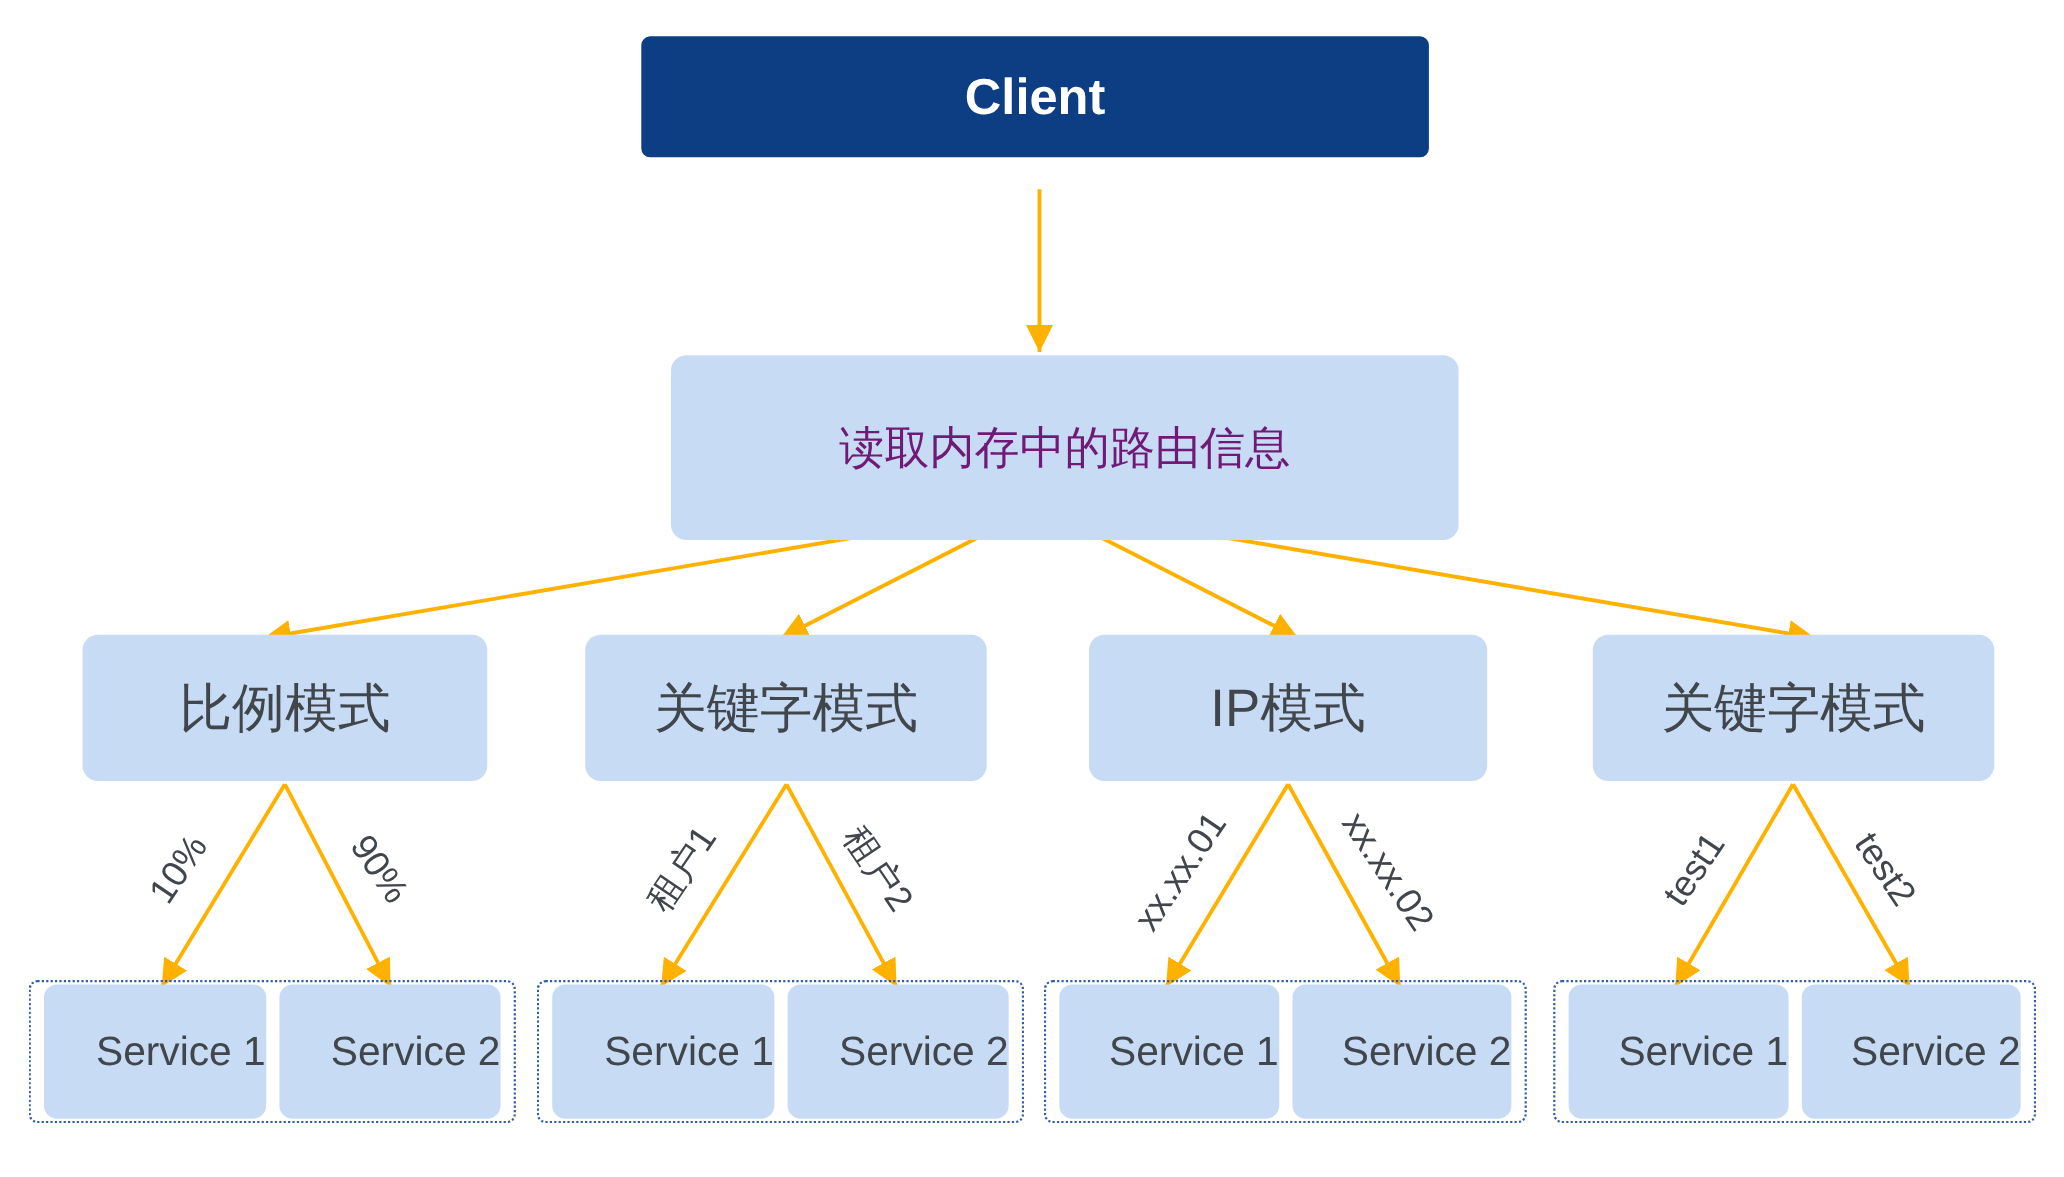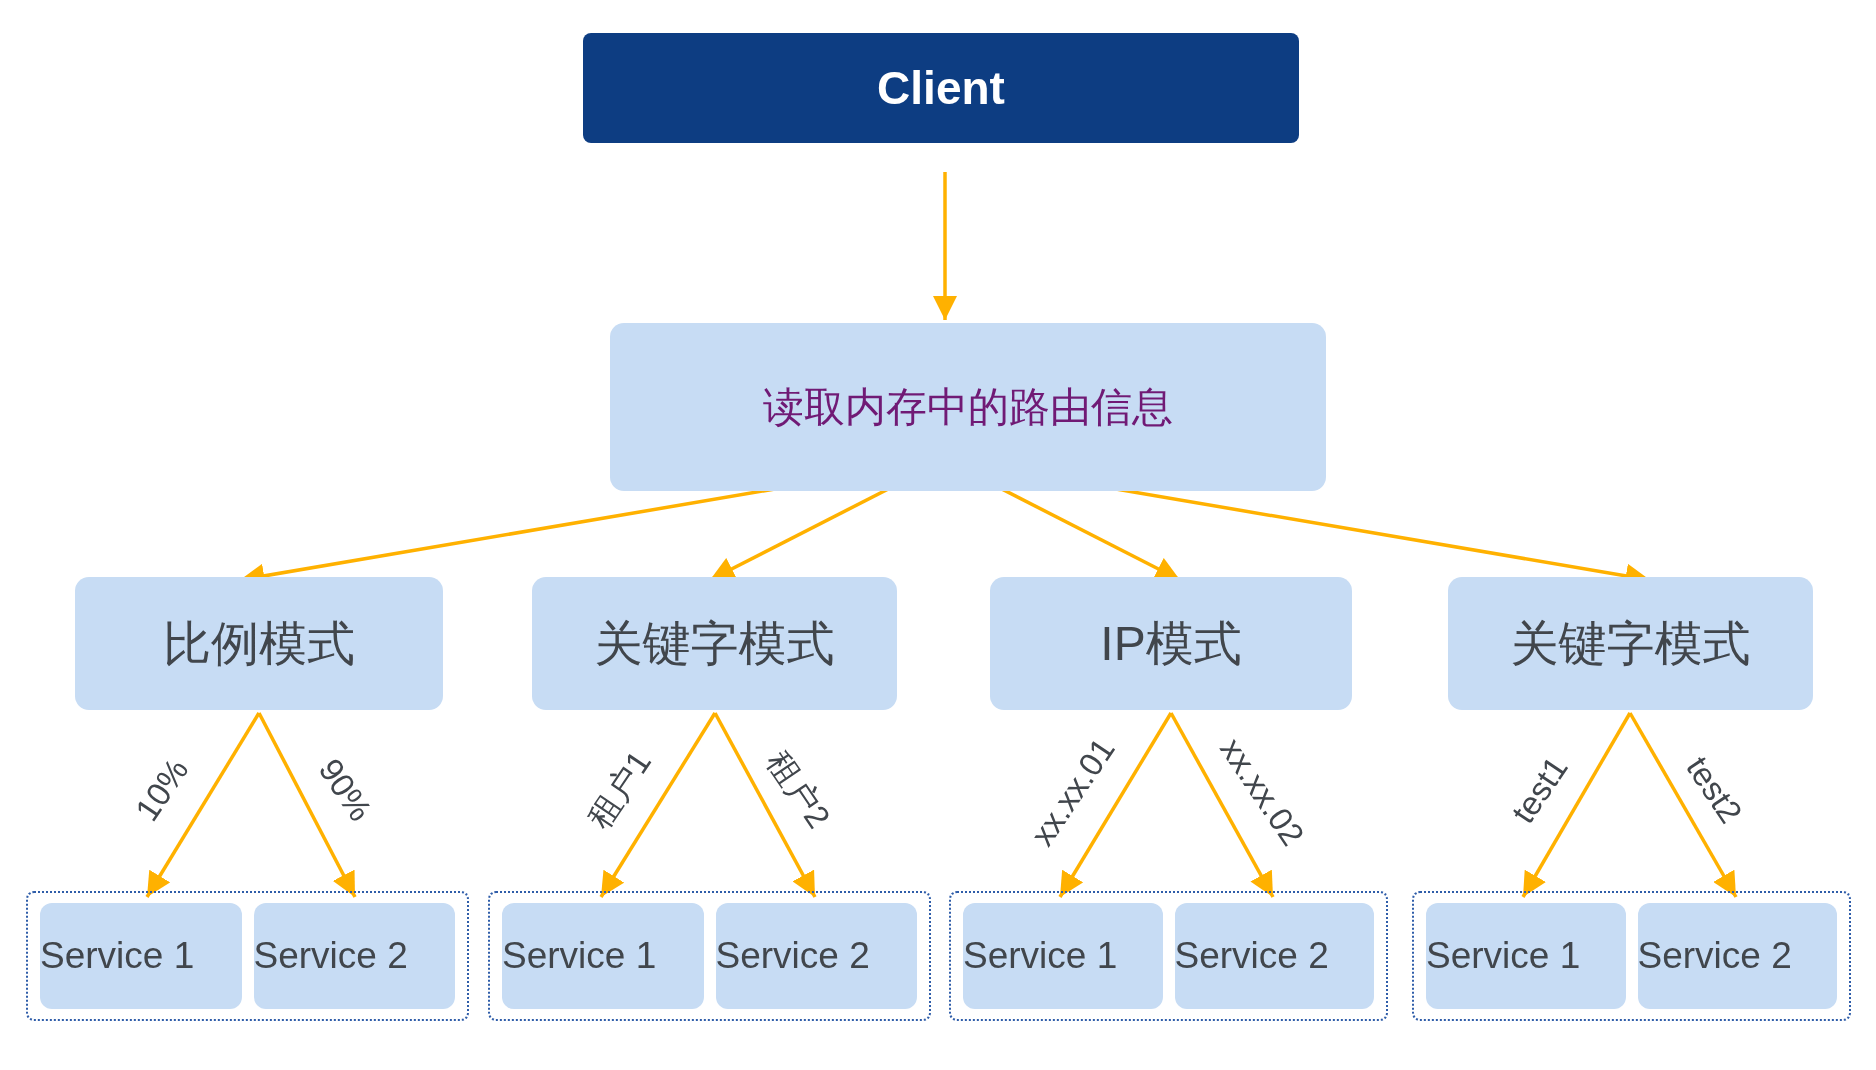--- a/index.html
+++ b/index.html
@@ -58,26 +58,26 @@
     justify-content: space-between;
     padding: 0 12px;
     gap: 12px;
   }
   .group-0 { left: 26px;   width: 443px; }
   .group-1 { left: 488px;  width: 443px; }
   .group-2 { left: 949px;  width: 439px; }
   .group-3 { left: 1412px; width: 439px; }
   .service-box {
     flex: 1 1 0;
-    height: 106px;
+    height: 122px;
     background: #C7DCF4;
     border-radius: 12px;
     display: flex;
     align-items: center;
-    justify-content: flex-start;
+    justify-content: flex-end;
     color: #41464C;
     font-size: 37px;
     font-weight: 400;
   }
   .branch-label {
     position: absolute;
     color: #41464C;
     font-size: 33px;
     font-weight: 500;
     white-space: nowrap;

